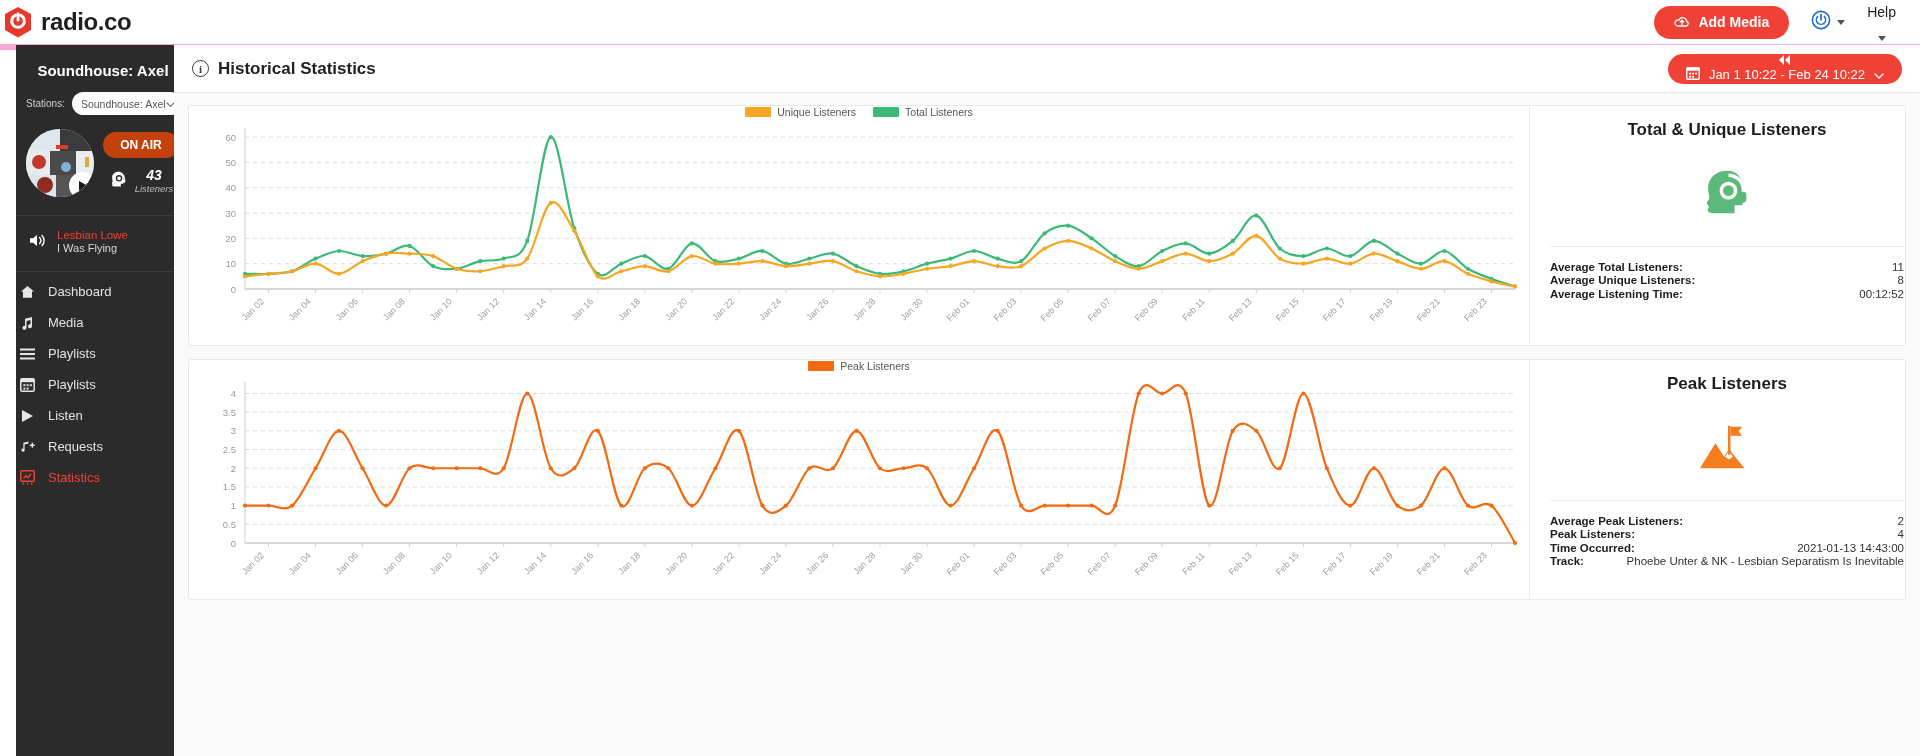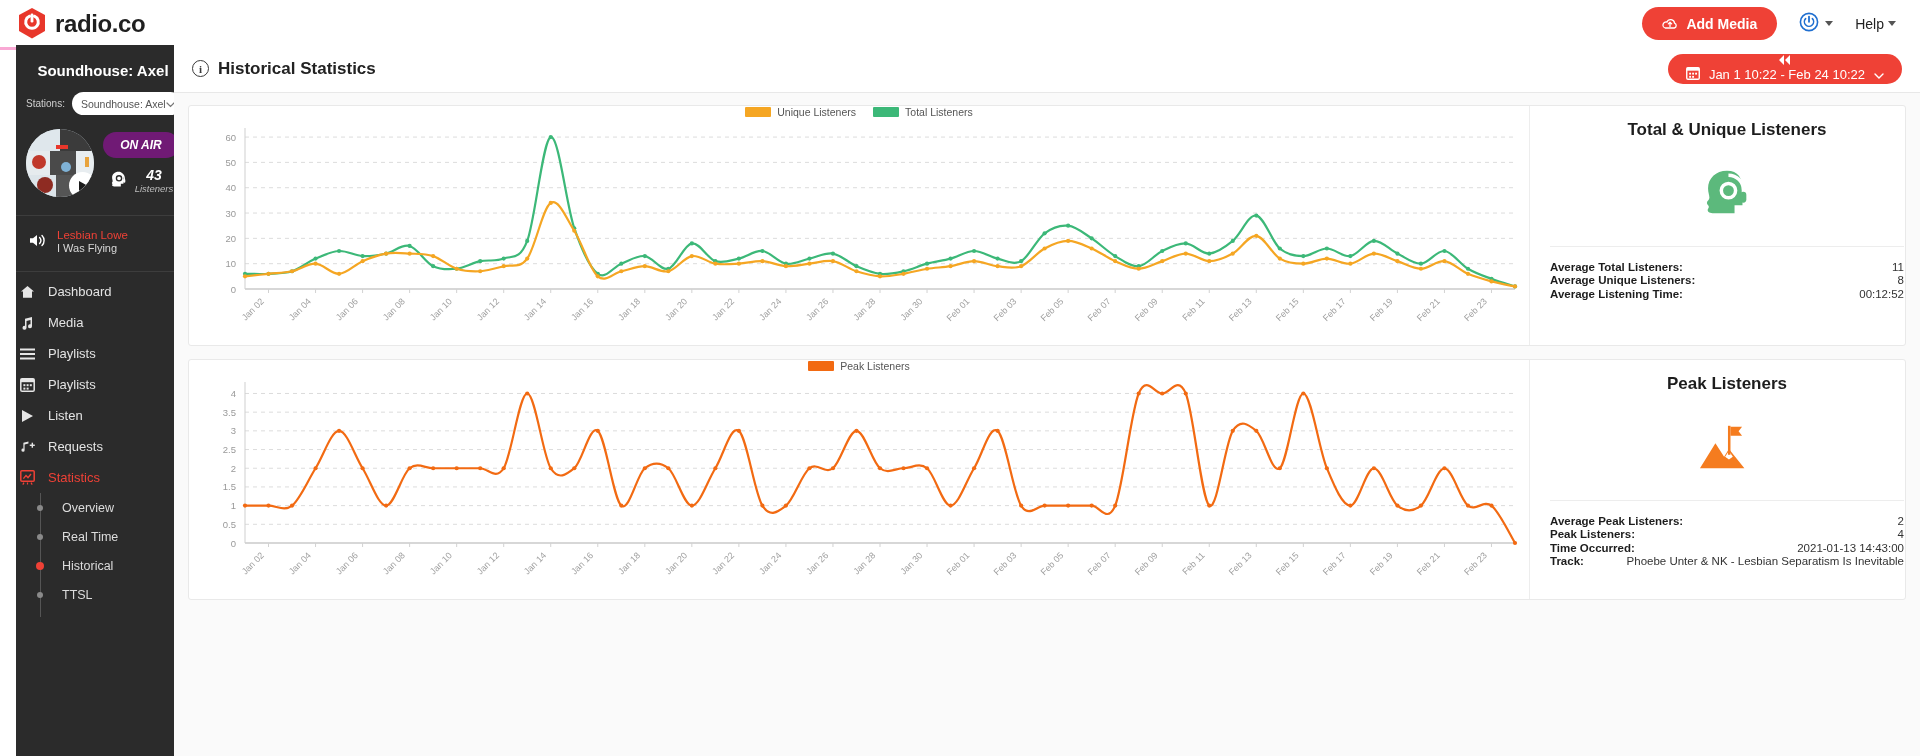--- a/index.html
+++ b/index.html
@@ -5,38 +5,38 @@
   * { box-sizing: border-box; margin: 0; padding: 0; }
   html, body {
     width: 1920px; height: 756px;
     font-family: "Liberation Sans", sans-serif;
     background: #ffffff;
     overflow: hidden;
   }
   
   .topbar {
     position: absolute; left: 0; top: 0; width: 1920px; height: 50px;
-    background: #ffffff; border-bottom: 3px solid #f9a8d4;
+    background: #ffffff; border-bottom: 6px solid #f9a8d4;
     display: flex; align-items: center; justify-content: space-between;
-    padding: 0 24px 0 18px;
+    padding: 0 24px 0 4px;
   }
   .brand { display: flex; align-items: center; gap: 9px; }
   .brand-mark { width: 28px; height: 31px; }
   .brand-text { font-size: 24px; font-weight: 700; color: #1f1f1f; letter-spacing: -0.4px; }
   .topbar-right { display: flex; align-items: center; gap: 22px; }
   .add-media-btn {
     background: #ef4136; color: #fff; border: none; border-radius: 18px;
     height: 33px; padding: 0 20px; font-size: 14px; font-weight: 600;
     display: flex; align-items: center; gap: 8px; cursor: pointer;
     font-family: "Liberation Sans", sans-serif;
   }
   .cloud-icon { display: inline-flex; }
   .power-wrap { display: flex; align-items: center; gap: 6px; cursor: pointer; }
   .caret { width: 0; height: 0; border-left: 4px solid transparent; border-right: 4px solid transparent; border-top: 5px solid #555; }
-  .help-link { font-size: 14px; color: #222; display: flex; align-items: center; gap: 4px; cursor: pointer; }
+  .help-link { font-size: 14px; color: #222; display: flex; align-items: center; gap: 16px; cursor: pointer; flex-direction: column; }
 
   
   .sidebar {
     position: absolute; left: 16px; top: 45px; width: 174px; height: 711px;
     background: #2b2b2b; color: #e6e6e6; overflow: hidden;
   }
   .station-title {
     text-align: center; font-size: 15px; font-weight: 700; color: #fff;
     padding: 17px 6px 13px 6px;
   }
@@ -56,23 +56,23 @@
       linear-gradient(135deg,#d9e3ea 0%,#cfd9e2 100%);
   }
   .play-btn {
     position: absolute; right: -2px; bottom: -2px; width: 27px; height: 27px;
     border-radius: 50%; background: #fff; display: flex; align-items: center;
     justify-content: center; cursor: pointer;
   }
   .play-tri { width:0;height:0;border-left:9px solid #1a1a1a;border-top:5.5px solid transparent;border-bottom:5.5px solid transparent;margin-left:2px; }
   .player-right { display: flex; flex-direction: column; align-items: center; gap: 10px; flex:1; }
   .onair-btn {
-    background: #701a75; color:#fff; border-radius:14px; height:26px;
+    background: #c2410c; color:#fff; border-radius:14px; height:26px;
     display:flex;align-items:center;justify-content:center;
-    font-size:12px;font-weight:700;padding:0 17px;cursor:pointer;font-style:italic;
+    font-size:12px;font-weight:700;padding:0 17px;cursor:pointer;
   }
   .listeners-row { display:flex; align-items:center; gap:7px;font-style:italic; }
   .listener-count { font-size:14px;font-weight:700;color:#fff;line-height:1.05;text-align:center; }
   .listener-label { font-size:9.5px;color:#bdbdbd;text-align:center; }
   .divider-line { height:1px; background:#3d3d3d; margin: 2px 0 0 0; }
   .nowplaying { display:flex; align-items:center; gap:10px; padding:12px 10px 13px 12px; }
   .np-text { line-height:1.25; }
   .np-artist { font-size:11.5px; color:#ef4136; }
   .np-track { font-size:11px; color:#d8d8d8; }
   .nav { padding-top: 4px; }
@@ -311,38 +311,20 @@
       <span class="nav-ico">
         <svg width="15" height="15" viewBox="0 0 15 15">
             <rect x="0.8" y="0.8" width="13.4" height="10.4" rx="1" fill="none" stroke="#ef4136" stroke-width="1.5"></rect>
             <path d="M3.4 8.6L6 5.6l2 2 3-3.6" fill="none" stroke="#ef4136" stroke-width="1.4"></path>
             <path d="M4 12.6l-1.2 2M7.5 12.6v2M11 12.6l1.2 2" stroke="#ef4136" stroke-width="1.2"></path>
           </svg>
       </span>
       <span>Statistics</span>
     </div>
 
-    <div class="subnav">
-      <div class="subnav-item">
-        <span class="dot"></span>
-        <span>Overview</span>
-      </div>
-      <div class="subnav-item">
-        <span class="dot"></span>
-        <span>Real Time</span>
-      </div>
-      <div class="subnav-item active">
-        <span class="dot"></span>
-        <span>Historical</span>
-      </div>
-      <div class="subnav-item">
-        <span class="dot"></span>
-        <span>TTSL</span>
-      </div>
-    </div>
   </div>
 </div>
 
 <div class="main">
 
   <div class="page-head">
     <div class="page-title">
       <span class="info-icon">i</span>
       <span>Historical Statistics</span>
     </div>

